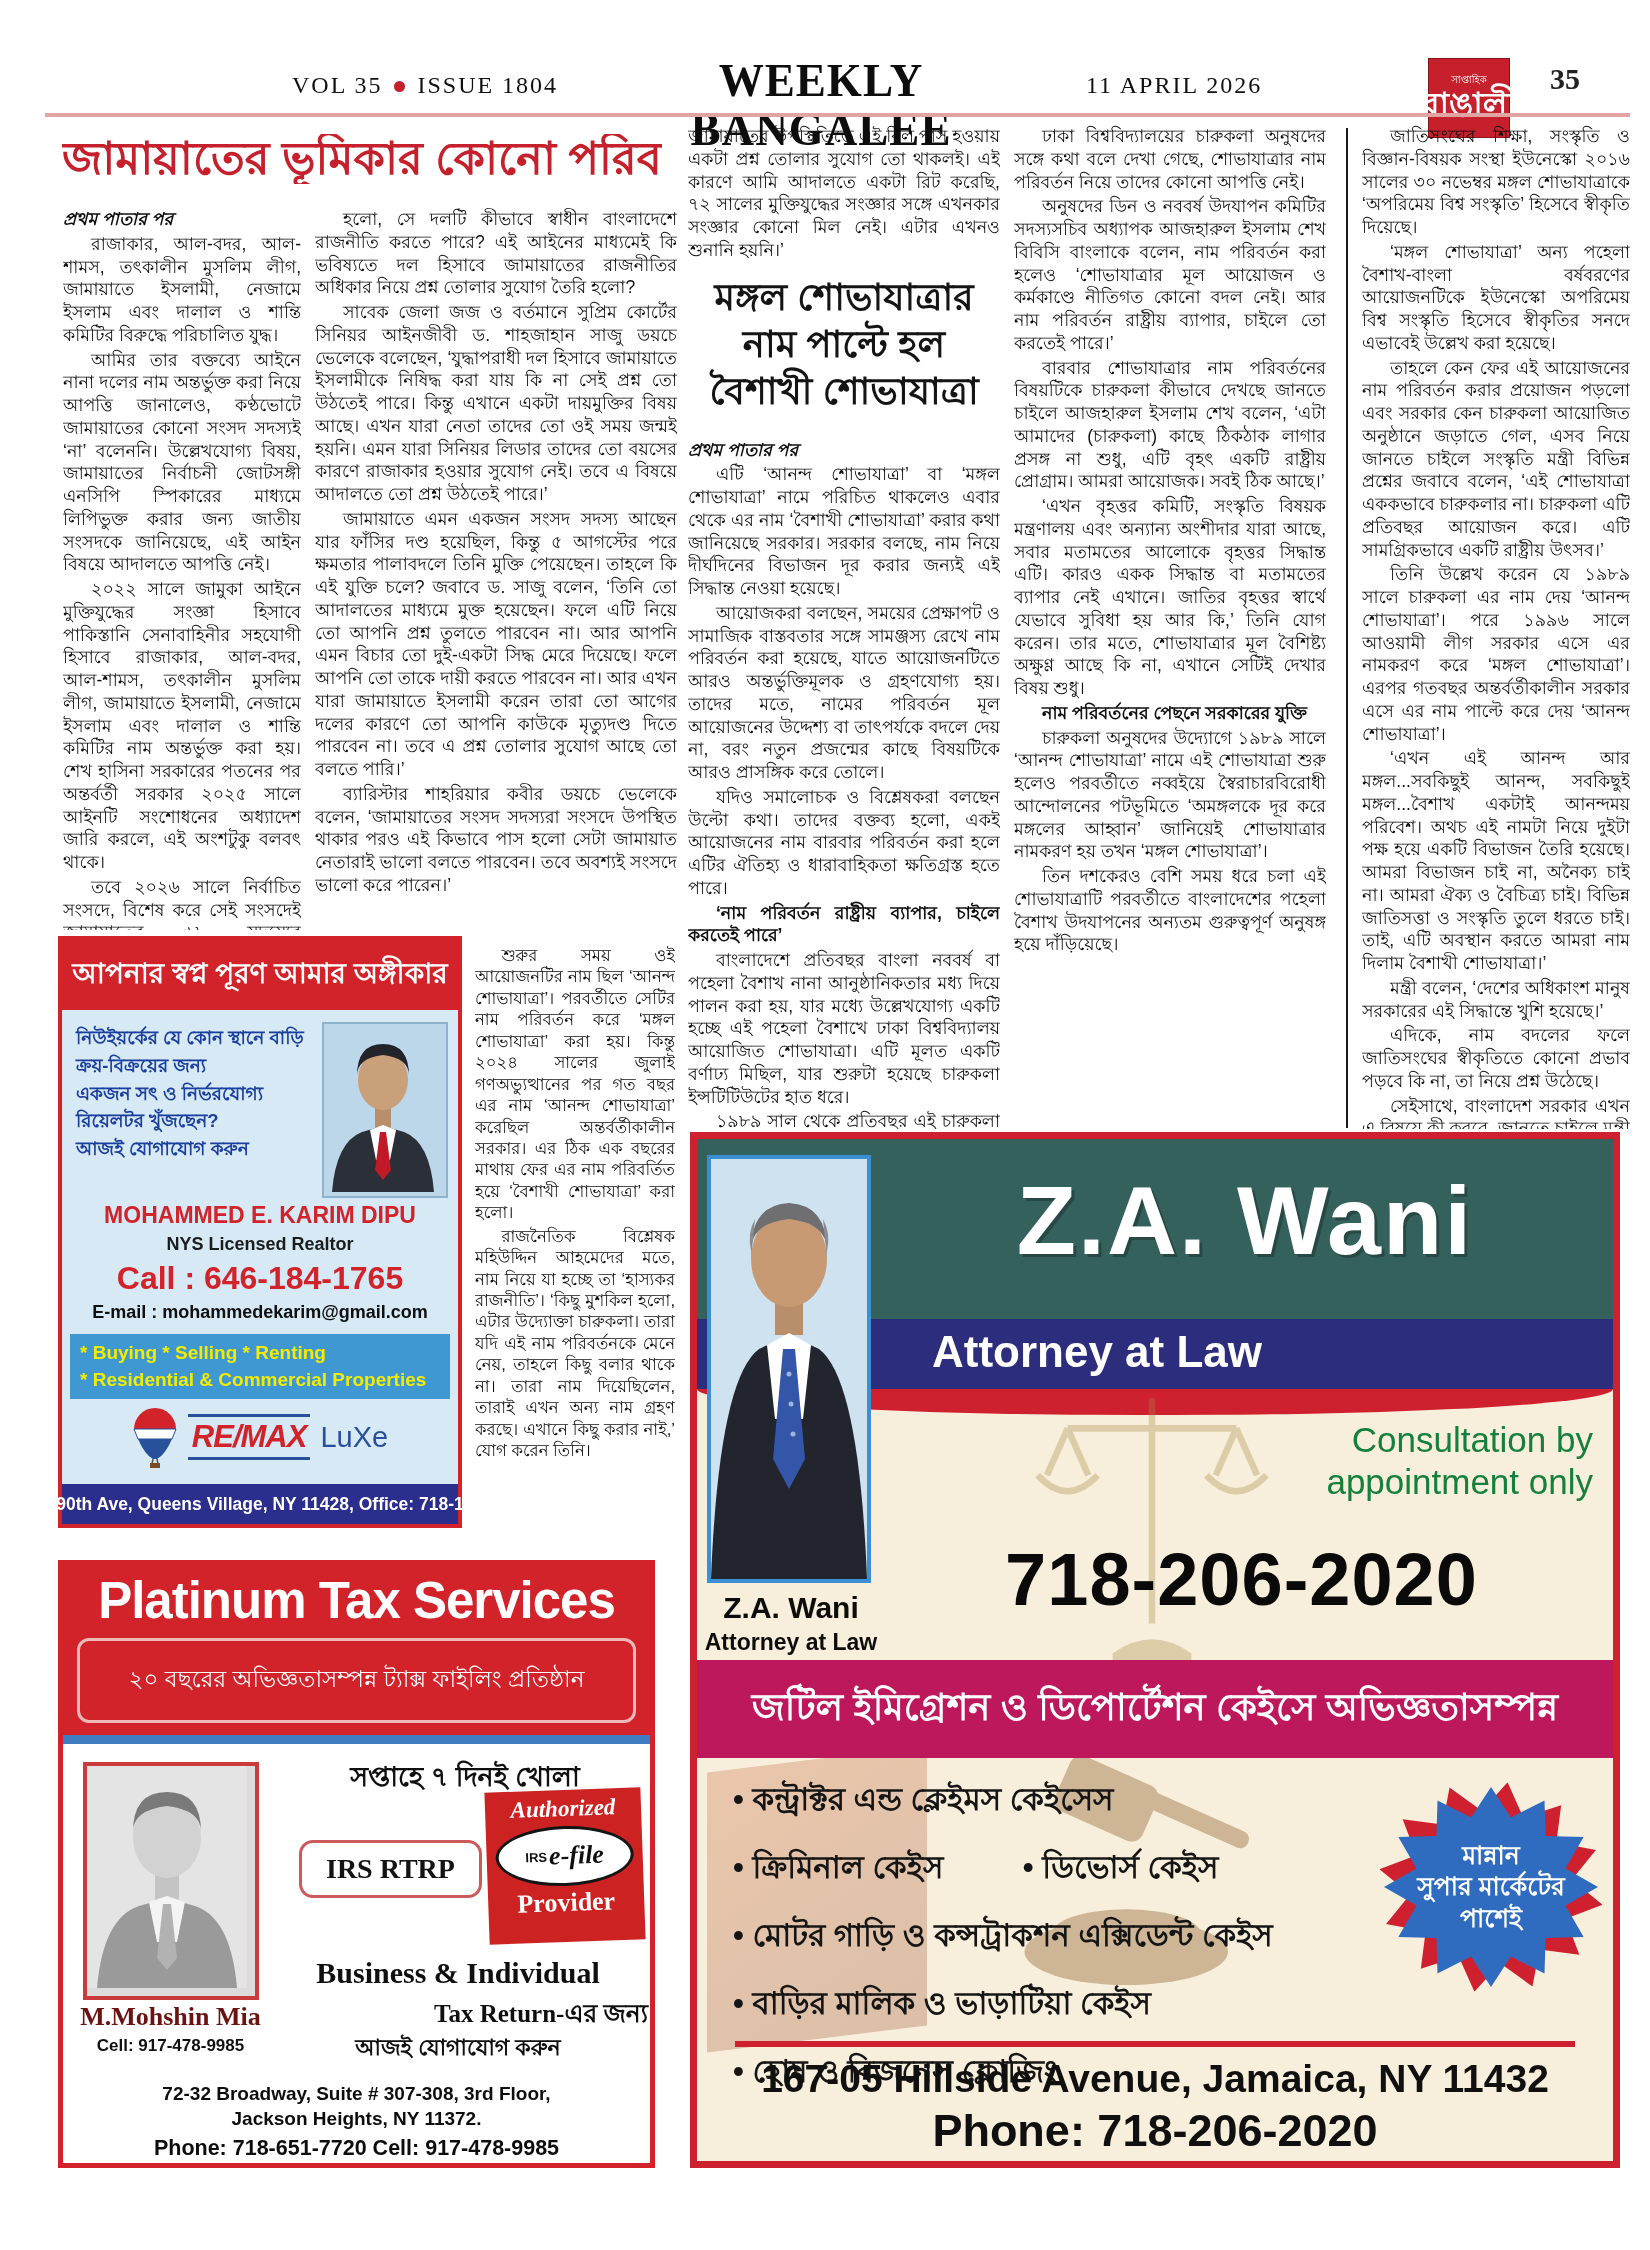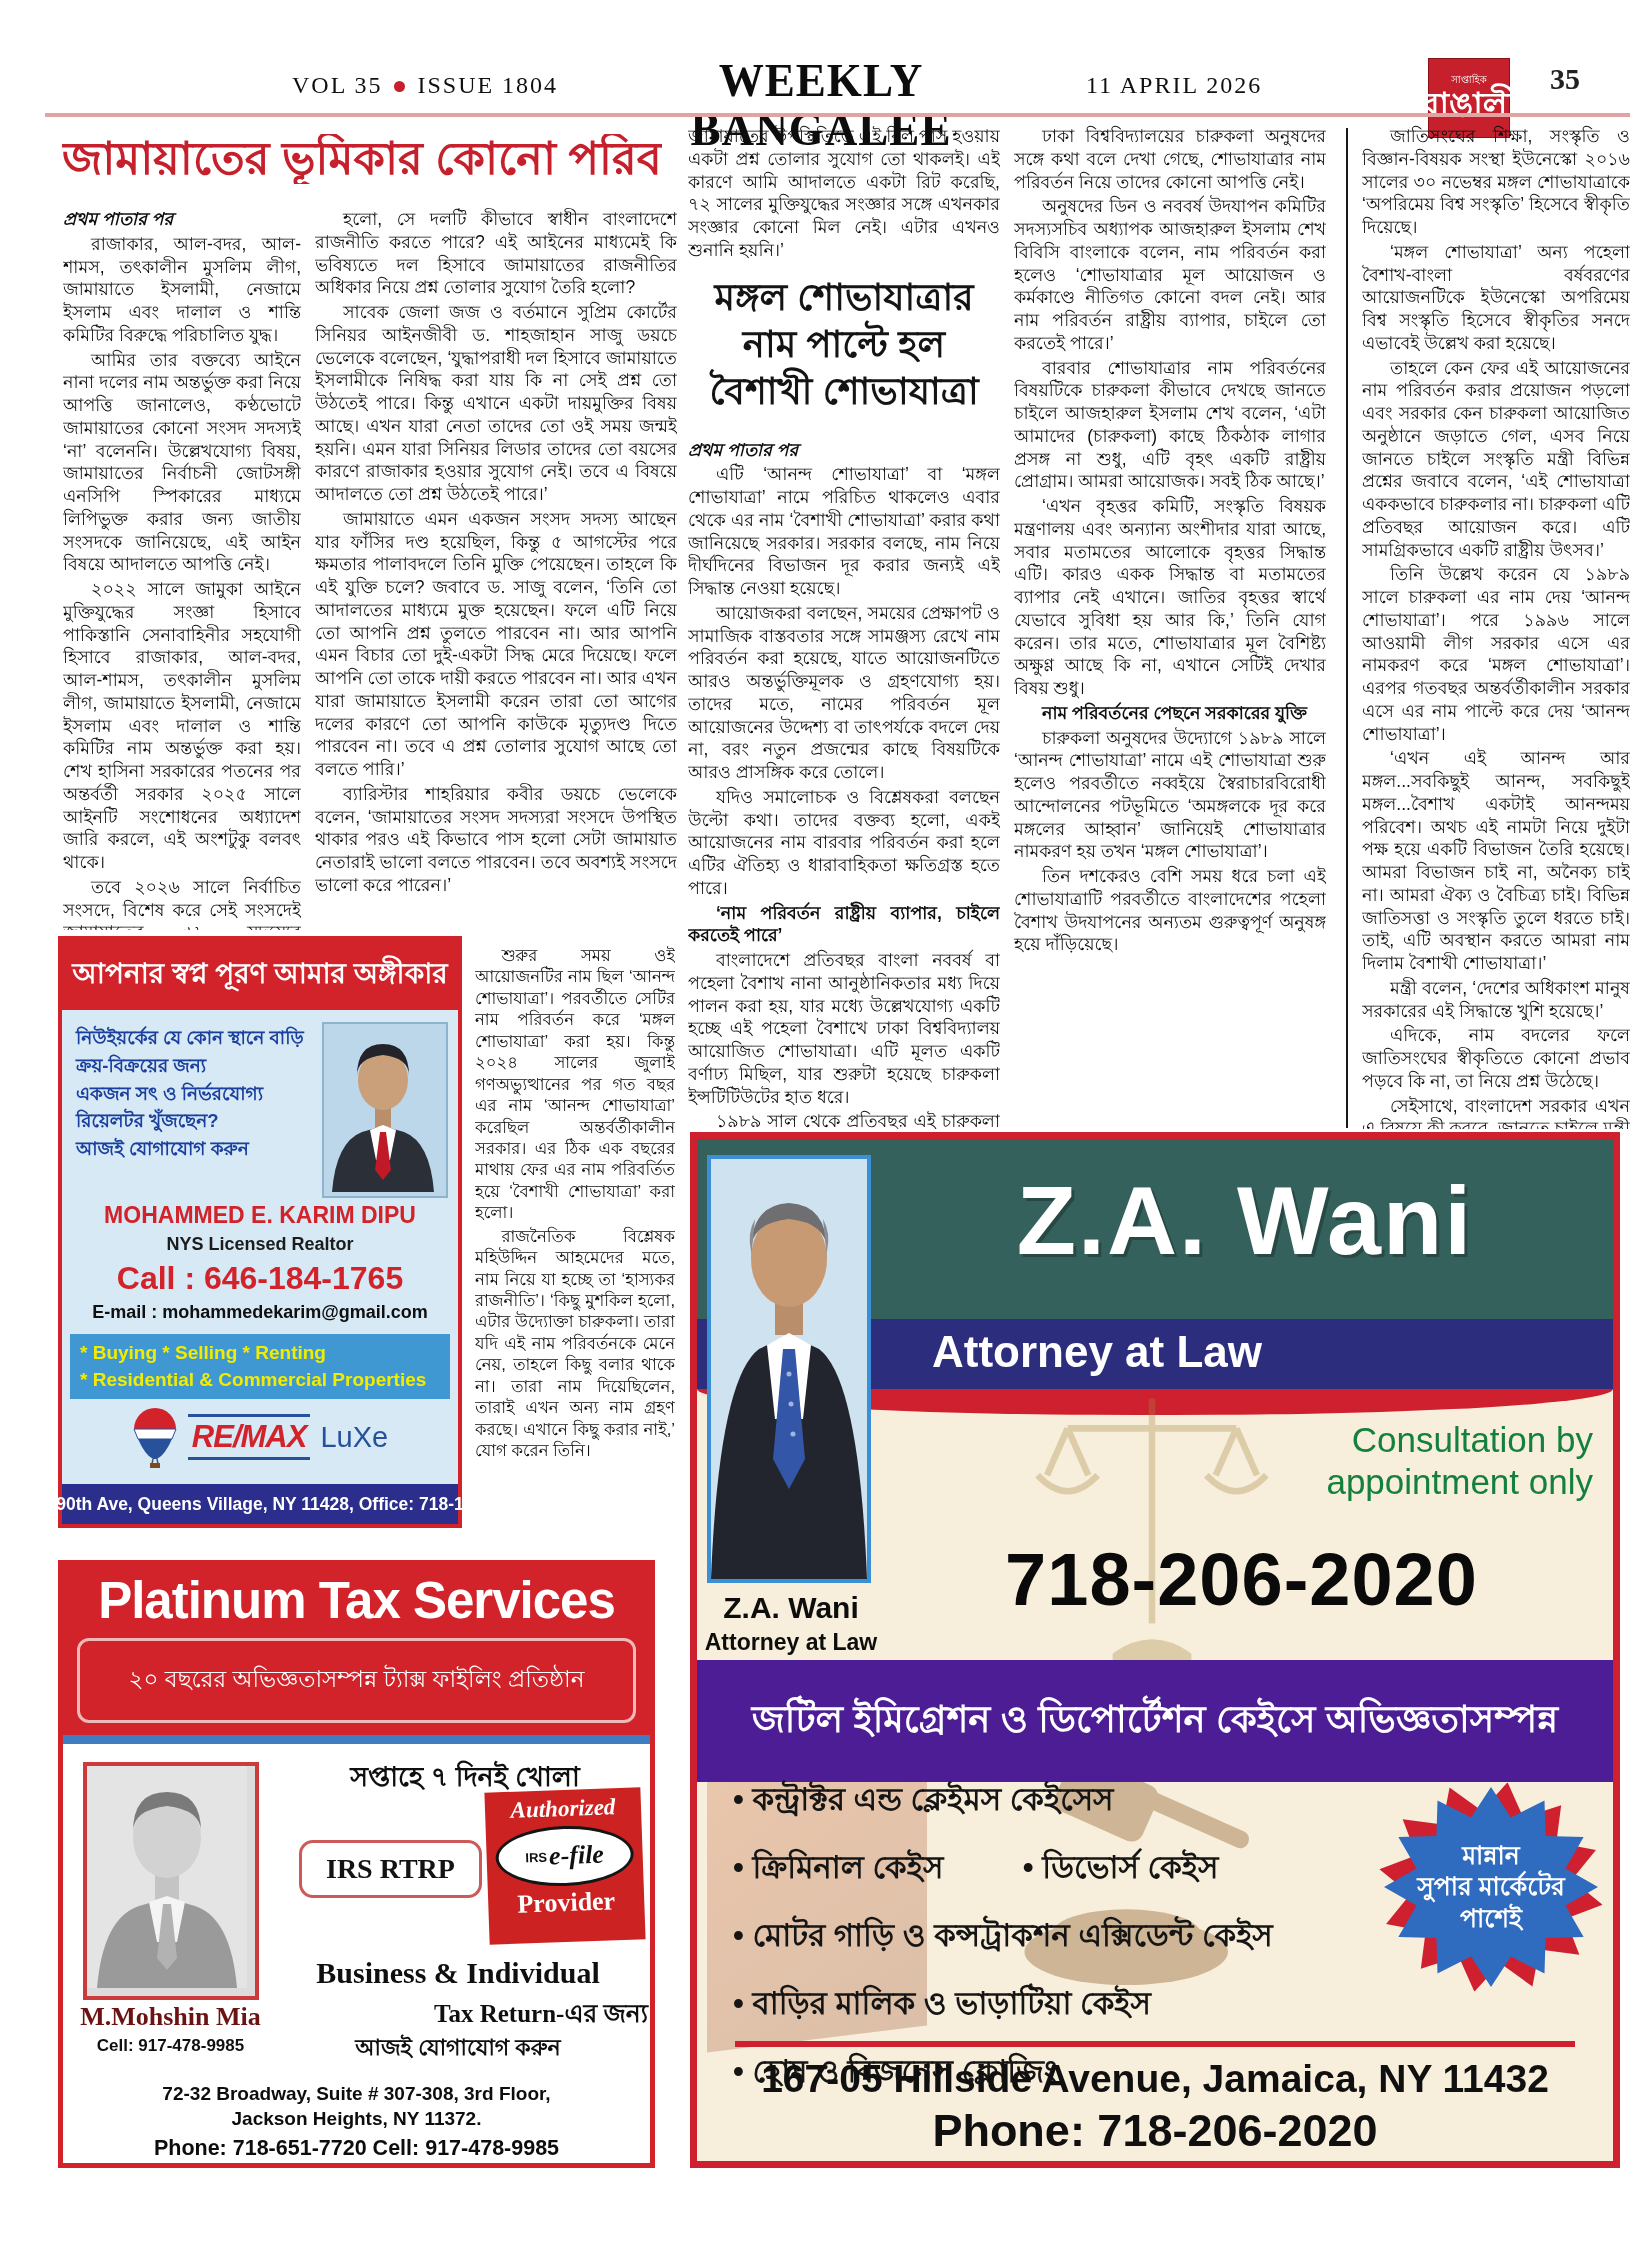--- a/index.html
+++ b/index.html
@@ -75,21 +75,21 @@
   .wani-teal{height:180px;background:#34615b;}
   .wani-navy{height:70px;background:#2d2d7d;}
   .wani-arc{height:26px;background:#cf2030;border-radius:0 0 48% 48% / 0 0 100% 100%;}
   .wani-title{position:absolute;left:190px;right:10px;top:26px;text-align:center;color:#fff;font-size:97px;font-weight:800;letter-spacing:2px;text-shadow:3px 3px 0 rgba(0,0,0,.25);}
   .wani-atl{position:absolute;left:170px;top:188px;width:460px;text-align:center;color:#fff;font-size:44px;font-weight:800;}
   .wani-photo{position:absolute;left:10px;top:16px;width:164px;height:428px;border:4px solid #3b8fd4;background:#cfe2f0;box-sizing:border-box;overflow:hidden;}
   .wani-cap-name{position:absolute;left:0;top:452px;width:188px;text-align:center;font-weight:800;font-size:30px;color:#0d0d0d;}
   .wani-cap-title{position:absolute;left:0;top:490px;width:188px;text-align:center;font-weight:700;font-size:23px;color:#0d0d0d;}
   .wani-consult{position:absolute;left:200px;right:20px;top:280px;text-align:right;color:#15803d;font-size:35px;line-height:1.2;}
   .wani-phone-big{position:absolute;left:185px;right:12px;top:398px;text-align:center;font-size:74px;font-weight:800;color:#0a0a0a;letter-spacing:1px;}
-  .wani-band{position:absolute;left:0;right:0;top:521px;height:122px;background:#4c1d95;color:#fff;display:flex;align-items:center;justify-content:center;font-weight:700;font-size:37px;text-align:center;}
+  .wani-band{position:absolute;left:0;right:0;top:521px;height:98px;background:#be185d;color:#fff;display:flex;align-items:center;justify-content:center;font-weight:700;font-size:37px;text-align:center;}
   .wani-bullets{position:absolute;left:36px;top:636px;width:630px;font-weight:700;font-size:31px;color:#151515;}
   .wani-bullets div{margin:0 0 16px;}
   .wani-bullets div::before{content:"•  ";}
   .wani-bullets div.half{display:inline-block;width:46%;}
   .starburst{position:absolute;left:681px;top:642px;width:226px;height:212px;}
   .star-shape{position:absolute;clip-path:polygon(50% 0%,59.3% 15.2%,75% 6.7%,75.5% 24.5%,93.3% 25%,84.8% 40.7%,100% 50%,84.8% 59.3%,93.3% 75%,75.5% 75.5%,75% 93.3%,59.3% 84.8%,50% 100%,40.7% 84.8%,25% 93.3%,24.5% 75.5%,6.7% 75%,15.2% 59.3%,0% 50%,15.2% 40.7%,6.7% 25%,24.5% 24.5%,25% 6.7%,40.7% 15.2%);}
   .star-red{inset:0;background:#cf2030;transform:rotate(9deg);}
   .star-blue{inset:6px;background:#2f6cc0;}
   .star-text{position:absolute;inset:0;display:flex;flex-direction:column;align-items:center;justify-content:center;color:#fff;font-weight:700;font-size:25px;line-height:1.25;text-align:center;}
   .wani-rule{position:absolute;left:38px;right:38px;top:902px;height:6px;background:#cf2030;}

